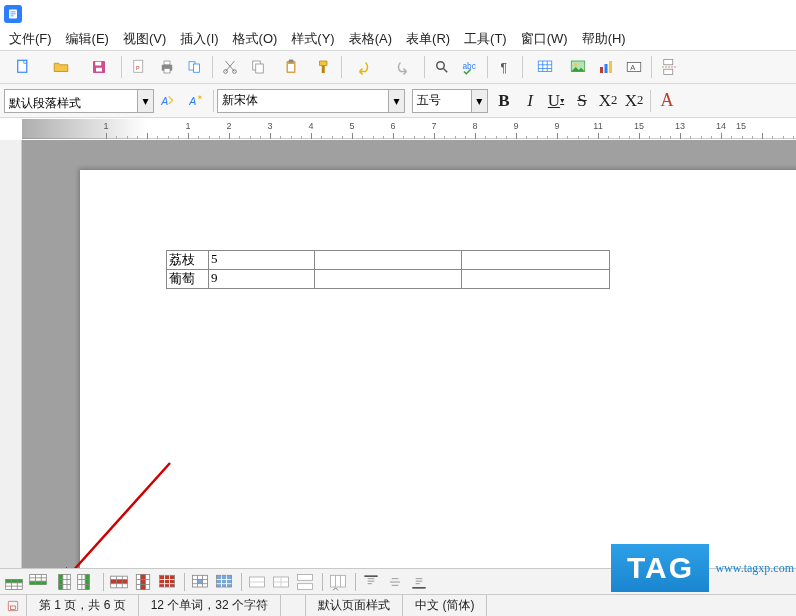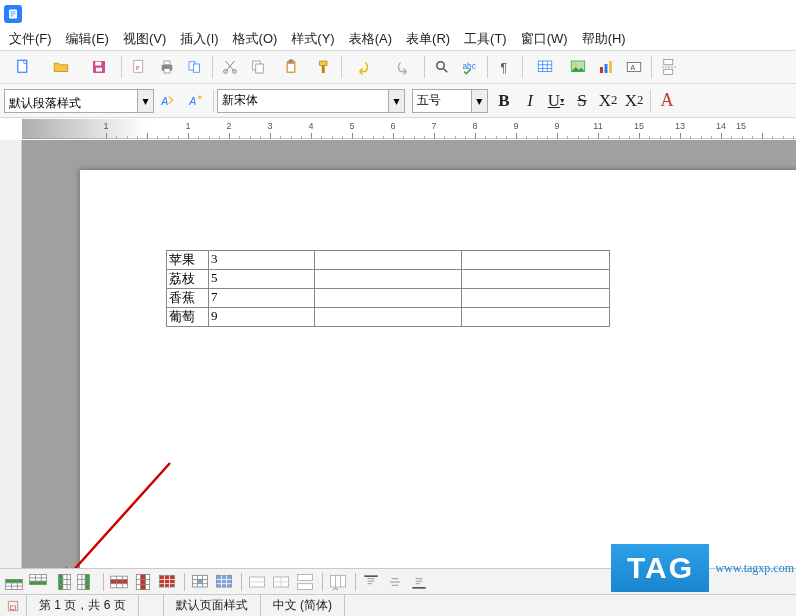--- a/index.html
+++ b/index.html
@@ -353,34 +353,22 @@
       <div class="tick minor" style="left: 730.75px;"></div>
     </div>
 </div>
 <div class="left-ruler"></div>
 
 <div class="page-area">
   <div class="page">
     <table class="tbl">
       <tbody id="tbody">
           <tr>
-            <td class="c1">苹果</td>
-            <td class="c2">3</td>
-            <td class="c3"></td>
-            <td class="c4"></td>
-          </tr>
-          <tr>
             <td class="c1">荔枝</td>
             <td class="c2">5</td>
-            <td class="c3"></td>
-            <td class="c4"></td>
-          </tr>
-          <tr>
-            <td class="c1">香蕉</td>
-            <td class="c2">7</td>
             <td class="c3"></td>
             <td class="c4"></td>
           </tr>
           <tr>
             <td class="c1">葡萄</td>
             <td class="c2">9</td>
             <td class="c3"></td>
             <td class="c4"></td>
           </tr>
         </tbody>
@@ -509,20 +497,21 @@
 </div>
 
 <div class="statusbar">
   <div class="status-item" style="padding:0 6px">
     <svg class="save-ind" viewBox="0 0 24 24">
         <rect x="4" y="4" width="16" height="16" fill="none" stroke="#c0392b" rx="1"></rect>
         <rect x="8" y="12" width="8" height="6" fill="none" stroke="#c0392b"></rect>
       </svg>
   </div>
   <div class="status-item">第 1 页，共 6 页</div>
+  <div class="status-item">12 个单词，32 个字符</div>
   <div class="status-item" style="width:20px"></div>
   <div class="status-item">默认页面样式</div>
   <div class="status-item">中文 (简体)</div>
 </div>
 
 <div class="tag-overlay">
   <div class="tag-box">TAG</div>
   <div class="tag-text">
     <div class="l2">www.tagxp.com</div>
   </div>

